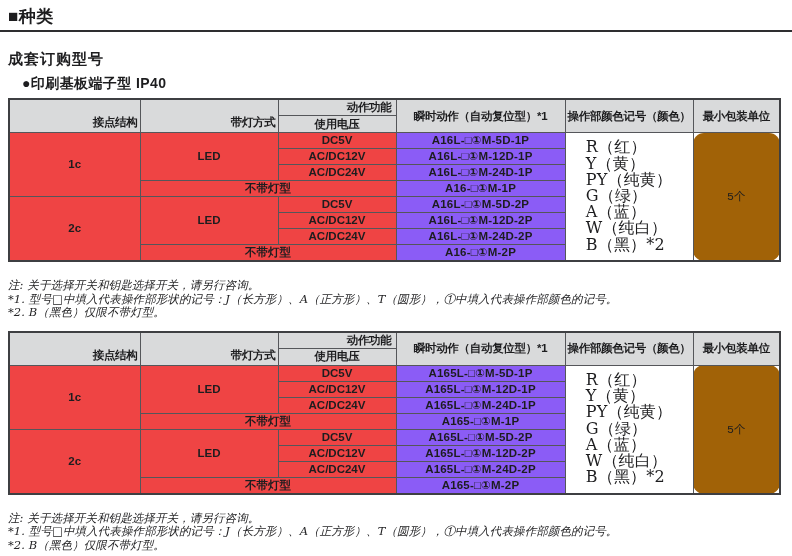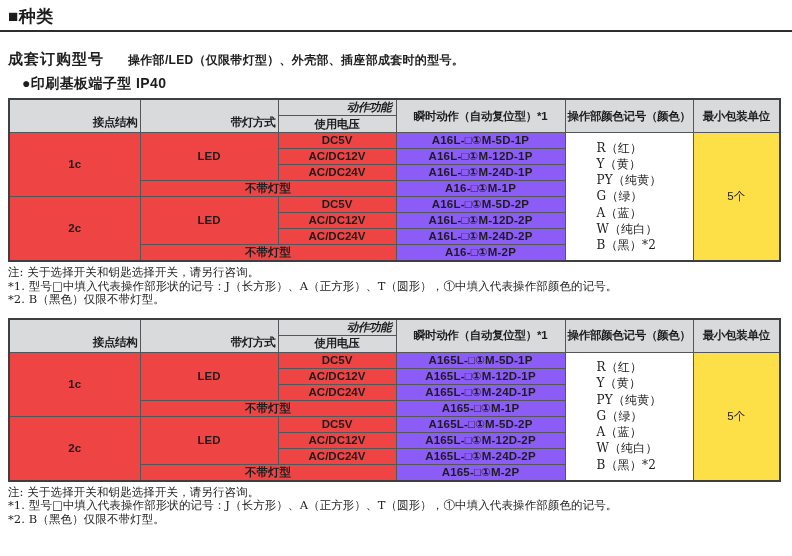--- a/index.html
+++ b/index.html
@@ -60,67 +60,67 @@
     font-weight:bold;
     letter-spacing:-0.3px;
     height:16px;
     vertical-align:middle;
   }
   .spec-table th.th-low { vertical-align:bottom; padding-bottom:2px;text-align:right; }
   .spec-table th.th-action {
     text-align:right;
     padding-right:4px;
     height:14px;
-    font-style:italic;
   }
   .spec-table td { height:15px; font-size:11.5px; line-height:15px; }
   .cell-gray { background:#ef4444; font-weight:bold; }
   .cell-model { background:#8b5cf6; font-weight:bold; font-size:11.5px; letter-spacing:0.2px; }
   .cell-colors {
     background:#ffffff;
     vertical-align:middle;
   }
   .color-list {
     display:inline-block;
     text-align:left;
     font-family:"DejaVu Serif","Liberation Serif",serif;
-    font-size:12px;
+    font-size:16px;
     font-weight:normal;
     line-height:16.2px;
     letter-spacing:0.2px;
   }
   .cell-package {
-    background:#fde047;
-    font-family:Liberation Sans, sans-serif;
+    background:#a16207;
+    font-family:Liberation Mono, monospace;
     font-size:12px;
     font-weight:normal;
+    border-radius:11px;
   }
 
   
   .notes {
-    margin:4px 8px 0 8px;
+    margin:17px 8px 0 8px;
     font-family:"DejaVu Serif","Liberation Serif",serif;
     font-size:11.5px;
     line-height:13.5px;
     color:#242426;
     letter-spacing:0.1px;
+    font-style:italic;
   }
   .notes p { margin:0; white-space:nowrap; }
 </style>
 </head>
 <body>
 
 <div class="doc">
 
   <div class="title-row">■种类</div>
   <div class="title-rule"></div>
 
   <div class="subtitle-row">
     <span class="subtitle">成套订购型号</span>
-    <span class="subtitle-desc">操作部/LED（仅限带灯型）、外壳部、插座部成套时的型号。</span>
   </div>
 
   <div class="section">
     <div class="section-heading">●印刷基板端子型 IP40</div>
     <div class="table-slot">
         <table class="spec-table">
           <colgroup>
             <col style="width: 131px;">
             <col style="width: 138px;">
             <col style="width: 118px;">

